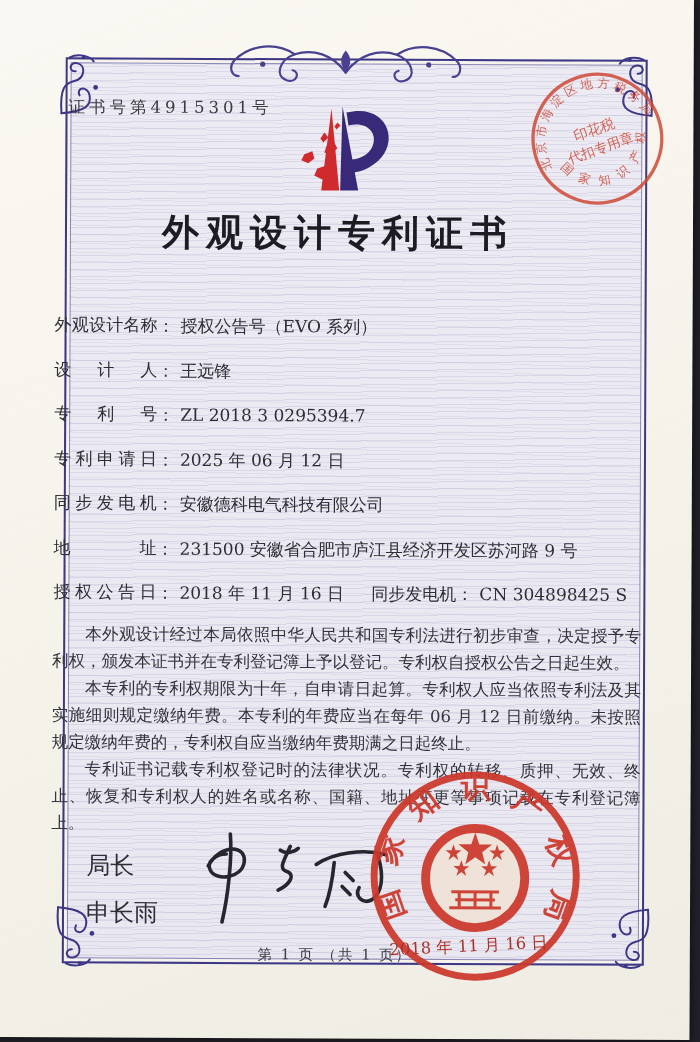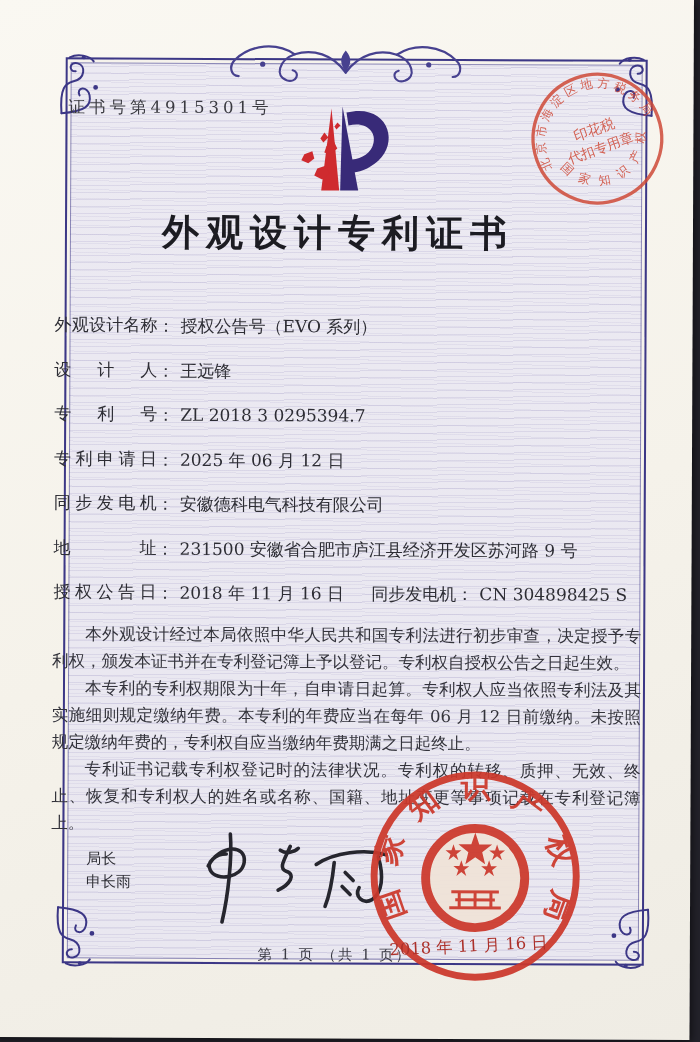--- a/index.html
+++ b/index.html
@@ -56,23 +56,23 @@
   }
   .fcolon{margin-right:6px;}
   .grantno{position:absolute;left:318px;top:0;}
   
   .bodytext{
     position:absolute;left:57px;right:50px;top:623px;
     font-size:16.5px;line-height:27px;color:#33333b;text-align:justify;
   }
   .bodytext p{margin:0;text-indent:2em;}
   
-  .signer{position:absolute;left:92px;top:852px;font-size:15px;color:#2e2e35;
+  .signer{position:absolute;left:92px;top:852px;font-size:24px;color:#2e2e35;
     font-family:Liberation Serif, serif;}
-  .signer .name{margin-top:4px;}
+  .signer .name{margin-top:15px;}
   .signature{position:absolute;left:188px;top:826px;width:212px;height:108px;}
   .bigseal{position:absolute;left:372px;top:768px;width:218px;height:218px;opacity:.93;}
   .taxstamp{position:absolute;left:527px;top:66px;width:146px;height:146px;
     transform:rotate(-20deg);opacity:.85;}
   .pageno{
     position:absolute;left:0;right:14px;top:947px;text-align:center;
     font-size:14.5px;color:#3a3a44;letter-spacing:2px;
   }
 </style>
 </head>

